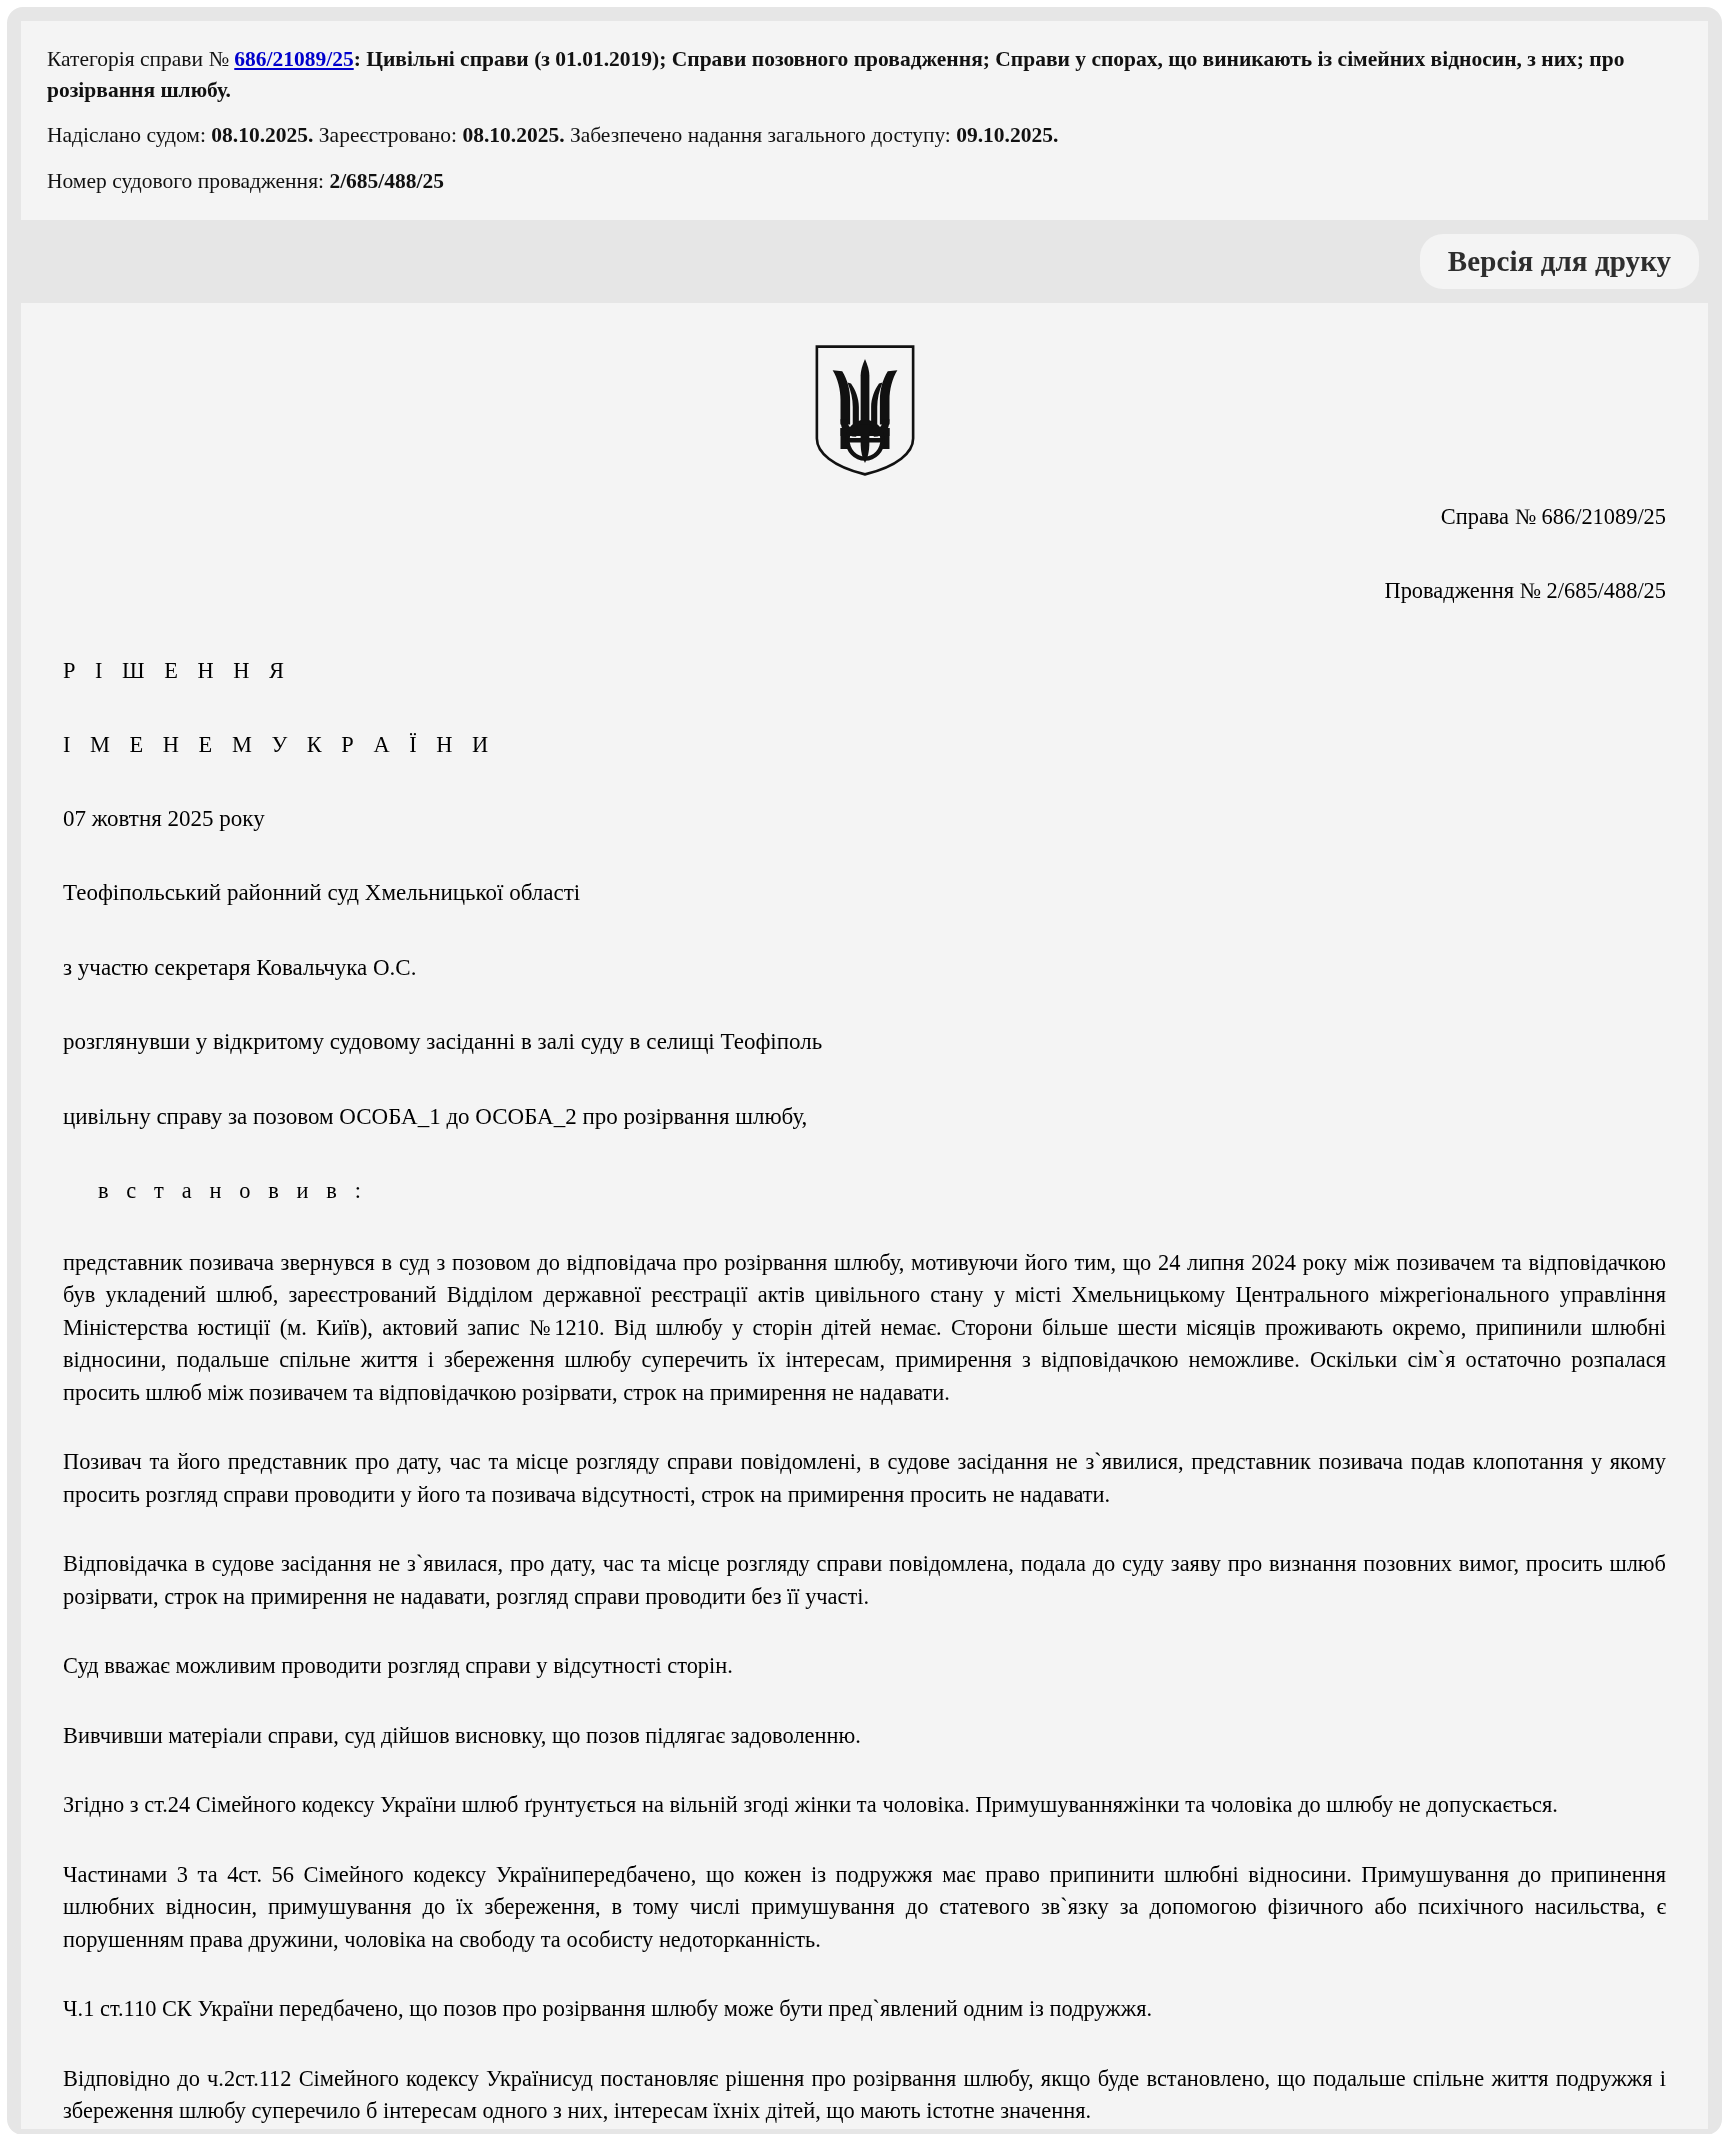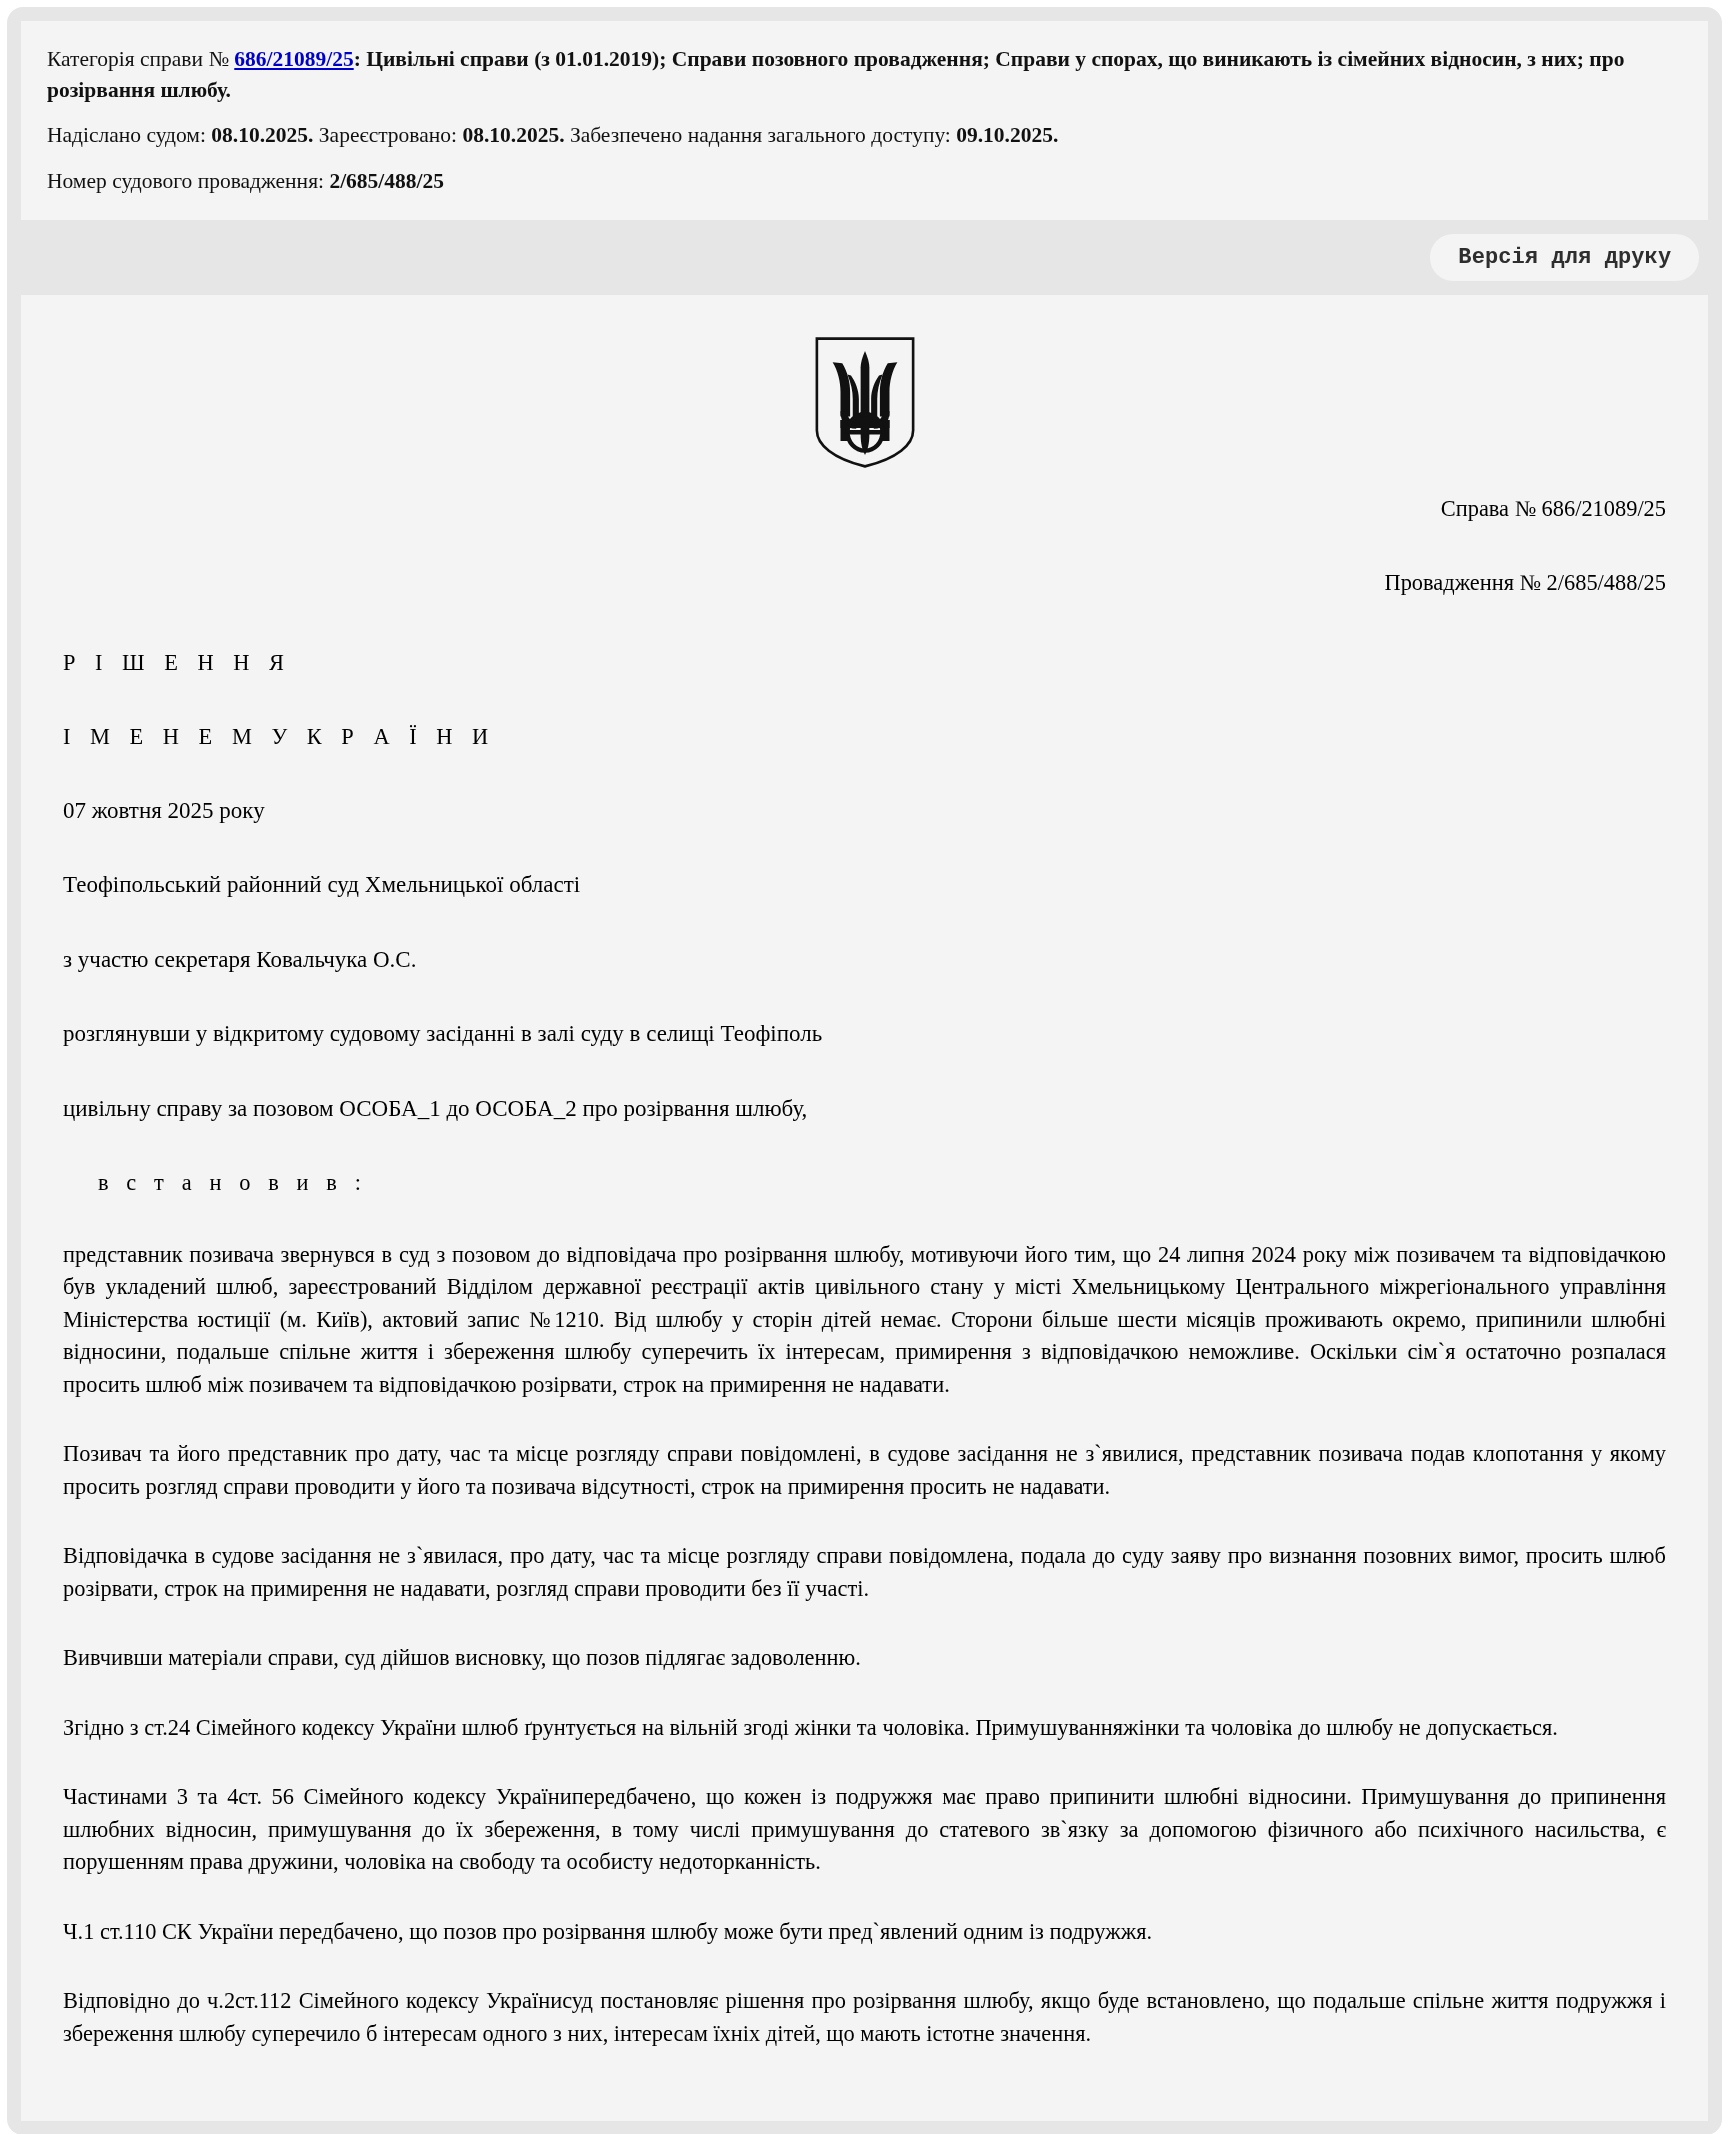--- a/index.html
+++ b/index.html
@@ -50,22 +50,22 @@
     display: flex;
     justify-content: flex-end;
     align-items: center;
     padding: 14px 8.8px 14px 0;
   }
   .print-button {
     background: #f4f4f4;
     border: none;
     border-radius: 23px;
     padding: 11.4px 28px;
-    font-family: Liberation Mono, monospace;
-    font-size: 22px;
+    font-family: Liberation Serif, serif;
+    font-size: 29px;
     font-weight: 700;
     color: #2e2e2e;
     cursor: pointer;
     letter-spacing: 0.1px;
   }
   
   .document-card {
     background: #f4f4f4;
     padding: 32px 42px 0 42px;
     color: #000000;
@@ -177,20 +177,21 @@
       <p class="intro-line">Теофіпольський районний суд Хмельницької області</p>
       <p class="intro-line">з участю секретаря Ковальчука О.С.</p>
       <p class="intro-line">розглянувши у відкритому судовому засіданні в залі суду в селищі Теофіполь</p>
       <p class="intro-line">цивільну справу за позовом ОСОБА_1 до ОСОБА_2 про розірвання шлюбу,</p>
 
       <p class="established-line">в с т а н о в и в :</p>
 
       <p class="body-par">представник позивача звернувся в суд з позовом до відповідача про розірвання шлюбу, мотивуючи його тим, що 24 липня 2024 року між позивачем та відповідачкою був укладений шлюб, зареєстрований Відділом державної реєстрації актів цивільного стану у місті Хмельницькому Центрального міжрегіонального управління Міністерства юстиції (м. Київ), актовий запис №1210. Від шлюбу у сторін дітей немає. Сторони більше шести місяців проживають окремо, припинили шлюбні відносини, подальше спільне життя і збереження шлюбу суперечить їх інтересам, примирення з відповідачкою неможливе. Оскільки сім`я остаточно розпалася просить шлюб між позивачем та відповідачкою розірвати, строк на примирення не надавати.</p>
       <p class="body-par">Позивач та його представник про дату, час та місце розгляду справи повідомлені, в судове засідання не з`явилися, представник позивача подав клопотання у якому просить розгляд справи проводити у його та позивача відсутності, строк на примирення просить не надавати.</p>
       <p class="body-par">Відповідачка в судове засідання не з`явилася, про дату, час та місце розгляду справи повідомлена, подала до суду заяву про визнання позовних вимог, просить шлюб розірвати, строк на примирення не надавати, розгляд справи проводити без її участі.</p>
+      <p class="body-par">Суд вважає можливим проводити розгляд справи у відсутності сторін.</p>
       <p class="body-par">Вивчивши матеріали справи, суд дійшов висновку, що позов підлягає задоволенню.</p>
       <p class="body-par">Згідно з ст.24 Сімейного кодексу України шлюб ґрунтується на вільній згоді жінки та чоловіка. Примушуванняжінки та чоловіка до шлюбу не допускається.</p>
       <p class="body-par">Частинами 3 та 4ст. 56 Сімейного кодексу Українипередбачено, що кожен із подружжя має право припинити шлюбні відносини. Примушування до припинення шлюбних відносин, примушування до їх збереження, в тому числі примушування до статевого зв`язку за допомогою фізичного або психічного насильства, є порушенням права дружини, чоловіка на свободу та особисту недоторканність.</p>
       <p class="body-par">Ч.1 ст.110 СК України передбачено, що позов про розірвання шлюбу може бути пред`явлений одним із подружжя.</p>
       <p class="body-par">Відповідно до ч.2ст.112 Сімейного кодексу Українисуд постановляє рішення про розірвання шлюбу, якщо буде встановлено, що подальше спільне життя подружжя і збереження шлюбу суперечило б інтересам одного з них, інтересам їхніх дітей, що мають істотне значення.</p>
 
     </div>
   </div>
 </div>
 

